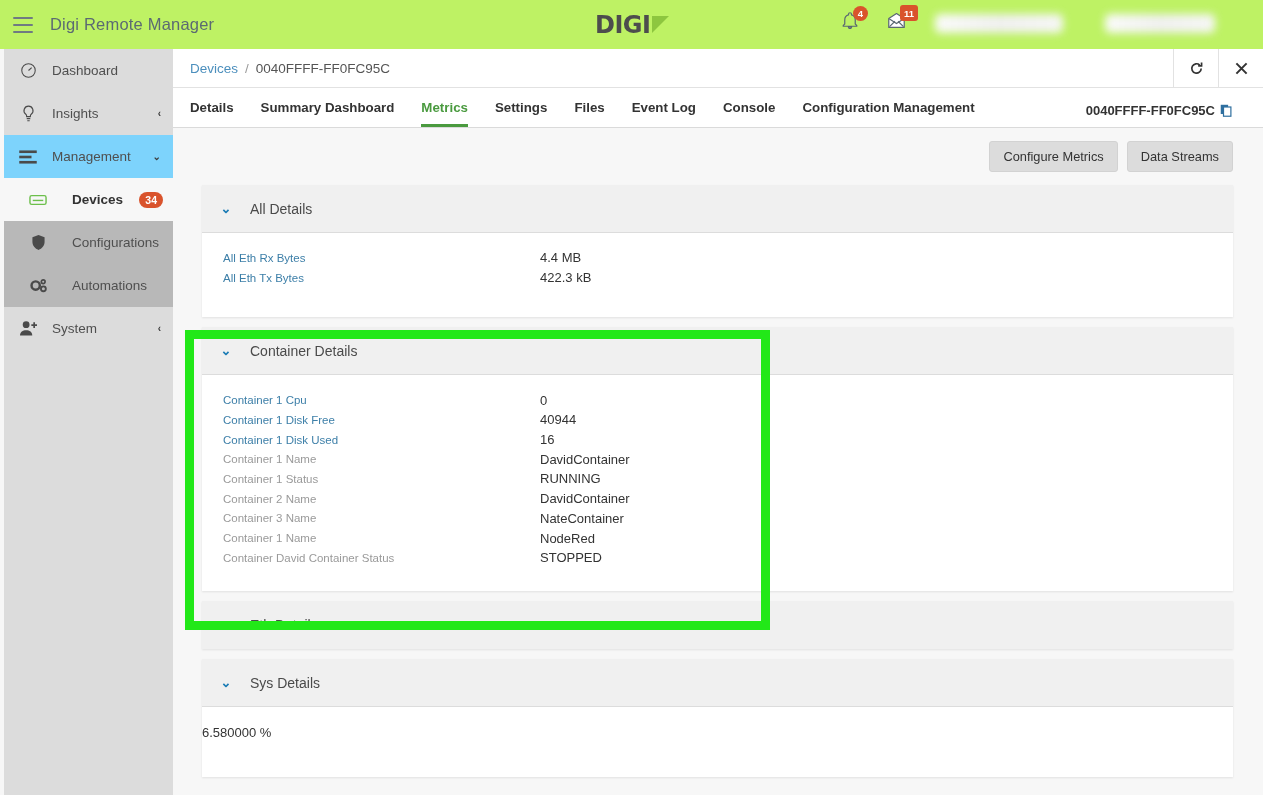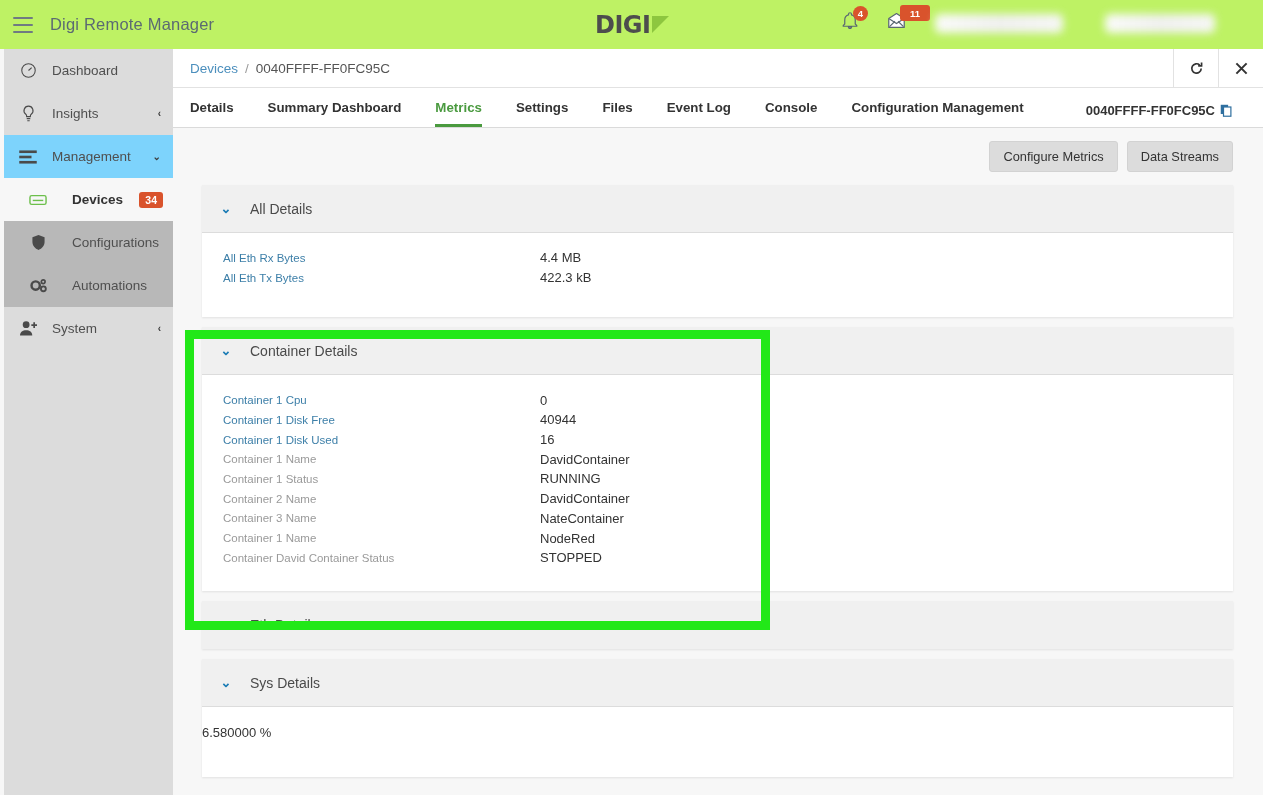--- a/index.html
+++ b/index.html
@@ -48,21 +48,21 @@
   .badge-round {
     position: absolute; left: 12px; top: -6px;
     min-width: 15px; height: 15px; border-radius: 50%;
     background: #d9532c; color: #fff; font-size: 9.5px; font-weight: bold;
     display: flex; align-items: center; justify-content: center; padding: 0 2px;
   }
   .badge-sq {
     position: absolute; left: 13px; top: -7px;
     min-width: 16px; height: 16px; border-radius: 3px;
     background: #d9532c; color: #fff; font-size: 9.5px; font-weight: bold;
-    display: flex; align-items: center; justify-content: center; padding: 0 10px;
+    display: flex; align-items: center; justify-content: center; padding: 0 4px;
   }
   .blurred {
     position: absolute; top: 14px; border-radius: 5px;
     background: linear-gradient(90deg,#fafafa,#f0f0f0,#f6f6f6);
     filter: blur(4px);
   }
   .blur-a { left: 935px; width: 128px; height: 19px; }
   .blur-b { left: 1105px; width: 110px; height: 19px; }
 
   
@@ -83,21 +83,21 @@
     position: absolute; right: 16px; font-size: 10px; color: #3c3c3c; font-weight: bold;
   }
   .nav-item.group-open { background: #7dd3fc; }
   .nav-item.active {
     background: #f7f7f7; font-weight: bold; color: #333;
   }
   .nav-sub-wrap { background: #b8b8b8; }
   .nav-badge {
     position: absolute; right: 14px;
     background: #d9532c; color: #fff; font-size: 10.5px; font-weight: bold;
-    border-radius: 3px; padding: 2px 6px; line-height: 12px;
+    border-radius: 8px; padding: 2px 6px; line-height: 12px;
   }
 
   
   .content { position: absolute; top: 49px; left: 173px; width: 1090px; height: 746px; background: #f7f7f7; }
 
   .breadcrumb-bar {
     position: relative; height: 39px; background: #fff;
     display: flex; align-items: center;
     border-bottom: 1px solid #e2e2e2;
   }
@@ -110,21 +110,20 @@
     border-left: 1px solid #e2e2e2; cursor: pointer; color: #333; font-size: 15px;
   }
   .bc-refresh { right: 45px; }
   .bc-close { right: 0; }
 
   .tabs-bar {
     position: relative; height: 40px; background: #fff;
     display: flex; align-items: flex-end;
     border-bottom: 1px solid #dadada;
     padding-left: 17px;
-    gap: 7px;
   }
   .tab {
     font-size: 13.3px; font-weight: bold; color: #333; cursor: pointer;
     padding: 0 0 9px 0; margin-right: 27px; border-bottom: 3px solid transparent;
   }
   .tab.active { color: #4a9a3f; border-bottom-color: #4a9a3f; }
   .device-id-right {
     position: absolute; right: 31px; bottom: 9px;
     font-size: 13px; font-weight: bold; color: #333;
     display: flex; align-items: center; gap: 5px;

